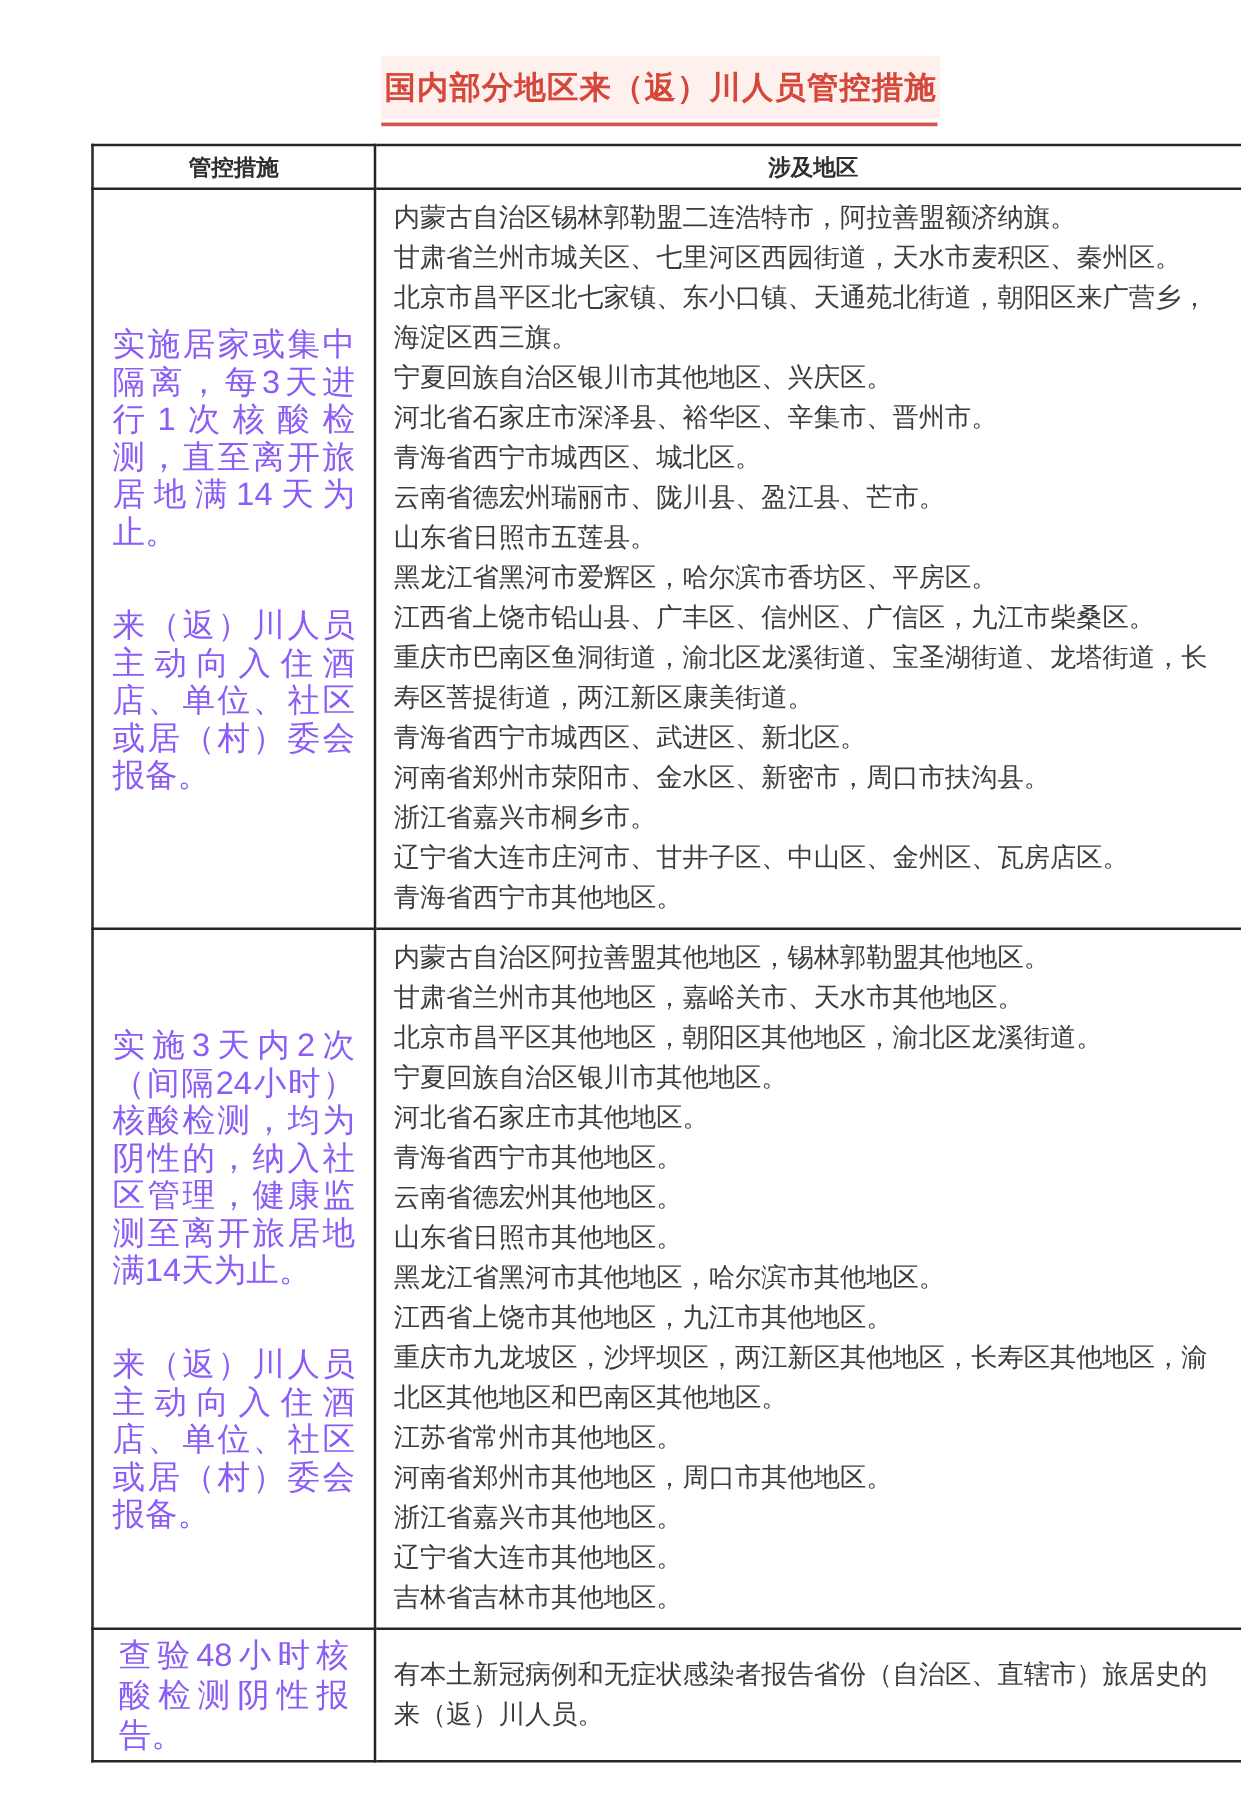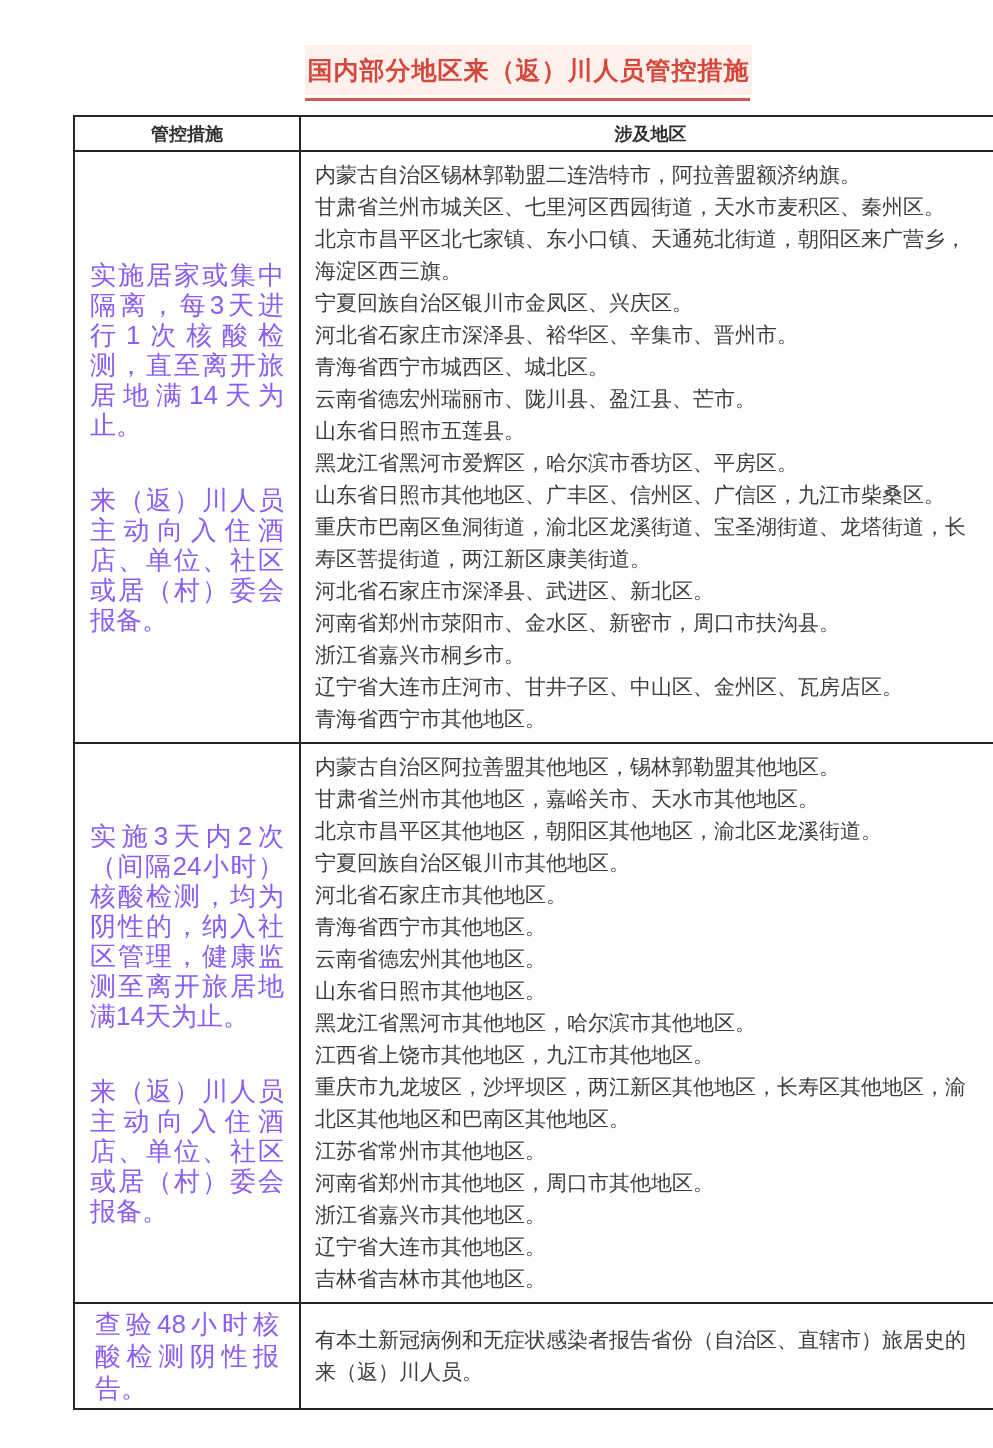--- a/index.html
+++ b/index.html
@@ -102,29 +102,29 @@
     <tbody>
       <tr>
         <td class="measure">
           <div class="para">实施居家或集中隔离，每3天进行1次核酸检测，直至离开旅居地满14天为止。</div>
           <div class="para">来（返）川人员主动向入住酒店、单位、社区或居（村）委会报备。</div>
         </td>
         <td class="regions">
           <span class="rline">内蒙古自治区锡林郭勒盟二连浩特市，阿拉善盟额济纳旗。</span>
           <span class="rline">甘肃省兰州市城关区、七里河区西园街道，天水市麦积区、秦州区。</span>
           <span class="rline">北京市昌平区北七家镇、东小口镇、天通苑北街道，朝阳区来广营乡，海淀区西三旗。</span>
-          <span class="rline">宁夏回族自治区银川市金凤区、兴庆区。</span>
+          <span class="rline">宁夏回族自治区银川市其他地区、兴庆区。</span>
           <span class="rline">河北省石家庄市深泽县、裕华区、辛集市、晋州市。</span>
           <span class="rline">青海省西宁市城西区、城北区。</span>
           <span class="rline">云南省德宏州瑞丽市、陇川县、盈江县、芒市。</span>
           <span class="rline">山东省日照市五莲县。</span>
           <span class="rline">黑龙江省黑河市爱辉区，哈尔滨市香坊区、平房区。</span>
-          <span class="rline">山东省日照市其他地区、广丰区、信州区、广信区，九江市柴桑区。</span>
+          <span class="rline">江西省上饶市铅山县、广丰区、信州区、广信区，九江市柴桑区。</span>
           <span class="rline">重庆市巴南区鱼洞街道，渝北区龙溪街道、宝圣湖街道、龙塔街道，长寿区菩提街道，两江新区康美街道。</span>
-          <span class="rline">河北省石家庄市深泽县、武进区、新北区。</span>
+          <span class="rline">青海省西宁市城西区、武进区、新北区。</span>
           <span class="rline">河南省郑州市荥阳市、金水区、新密市，周口市扶沟县。</span>
           <span class="rline">浙江省嘉兴市桐乡市。</span>
           <span class="rline">辽宁省大连市庄河市、甘井子区、中山区、金州区、瓦房店区。</span>
           <span class="rline">青海省西宁市其他地区。</span>
         </td>
       </tr>
       <tr>
         <td class="measure">
           <div class="para">实施3天内2次（间隔24小时）核酸检测，均为阴性的，纳入社区管理，健康监测至离开旅居地满14天为止。</div>
           <div class="para">来（返）川人员主动向入住酒店、单位、社区或居（村）委会报备。</div>

